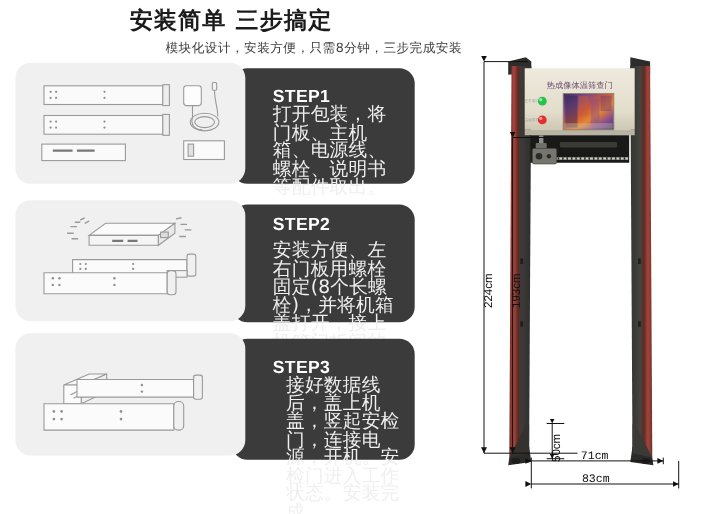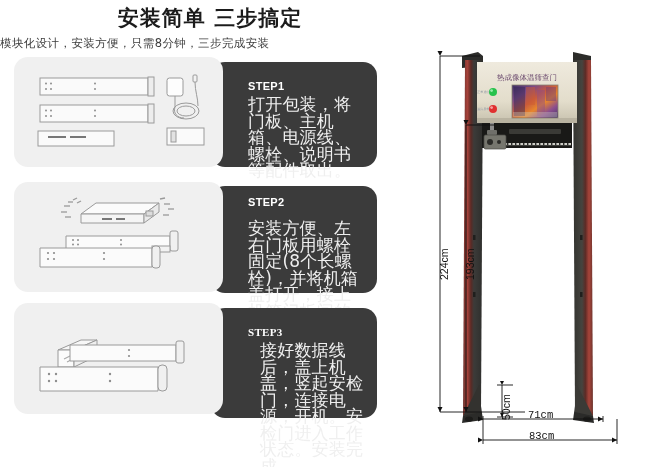--- a/index.html
+++ b/index.html
@@ -15,42 +15,42 @@
   
   .page-title{
     position:absolute;left:0;top:4px;width:420px;
     text-align:center;
     font-size:21px;font-weight:bold;color:#1b1b1b;
     letter-spacing:1px;
     font-family:"DejaVu Sans","Liberation Sans",sans-serif;
   }
   .page-subtitle{
     position:absolute;left:0;top:36px;width:420px;
-    text-align:left;
+    text-align:right;
     font-size:11.5px;color:#3c3c3c;letter-spacing:.4px;
   }
 
   
   .step-row{position:absolute;left:0;}
   .card-dark{
     position:absolute;
     background:#3b3b3b;
     border-radius:14px;
     box-sizing:border-box;
   }
   .card-light{
     position:absolute;
     background:#f0f0f0;
     border-radius:14px;
     box-sizing:border-box;
   }
   .step-label{
     position:absolute;
     color:#ffffff;
-    font-size:11px;font-weight:bold;
+    font-size:16px;font-weight:bold;
     letter-spacing:.3px;
     font-family:"Liberation Sans","DejaVu Sans",sans-serif;
   }
   .step-text{
     position:absolute;
     color:#efefef;
     font-size:17px;
     line-height:16.5px;
     letter-spacing:.2px;
     width:120px;
@@ -220,21 +220,21 @@
           <circle cx="25" cy="62" r="1.2"></circle>
             <circle cx="32" cy="62" r="1.2"></circle>
           <circle cx="25" cy="69" r="1.2"></circle>
             <circle cx="32" cy="69" r="1.2"></circle>
           <circle cx="86" cy="62" r="1.2"></circle>
             <circle cx="86" cy="69" r="1.2"></circle>
         </g>
       </g>
     </svg>
 
-    <div class="step-label" style="left:248px;top:326px;font-family:Liberation Serif, serif;">STEP3</div>
+    <div class="step-label" style="left:248px;top:326px;">STEP3</div>
     <div class="step-text" style="left:260px;top:342px;">接好数据线后，盖上机盖，竖起安检门，连接电源，开机。安检门进入工作状态。安装完成。</div>
   </div>
 
   <div class="gate-wrap">
 
     <svg width="224" height="437" viewBox="0 0 224 437">
       <defs>
         <linearGradient id="pillarL" x1="0" y1="0" x2="1" y2="0">
           <stop offset="0%" stop-color="#6e342f"></stop>
           <stop offset="22%" stop-color="#a7423a"></stop>

